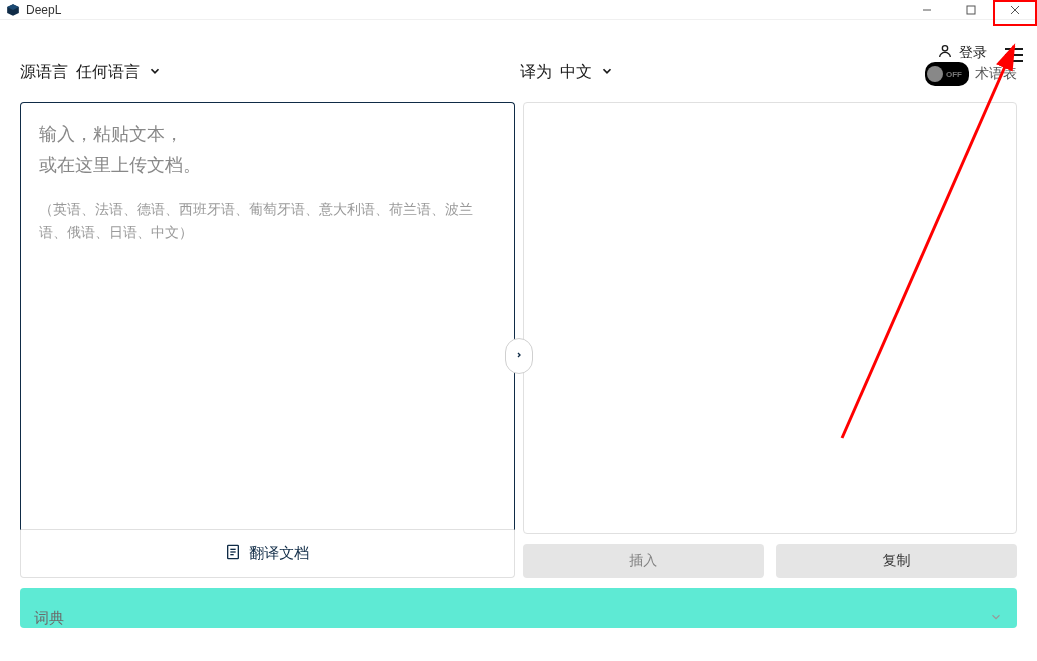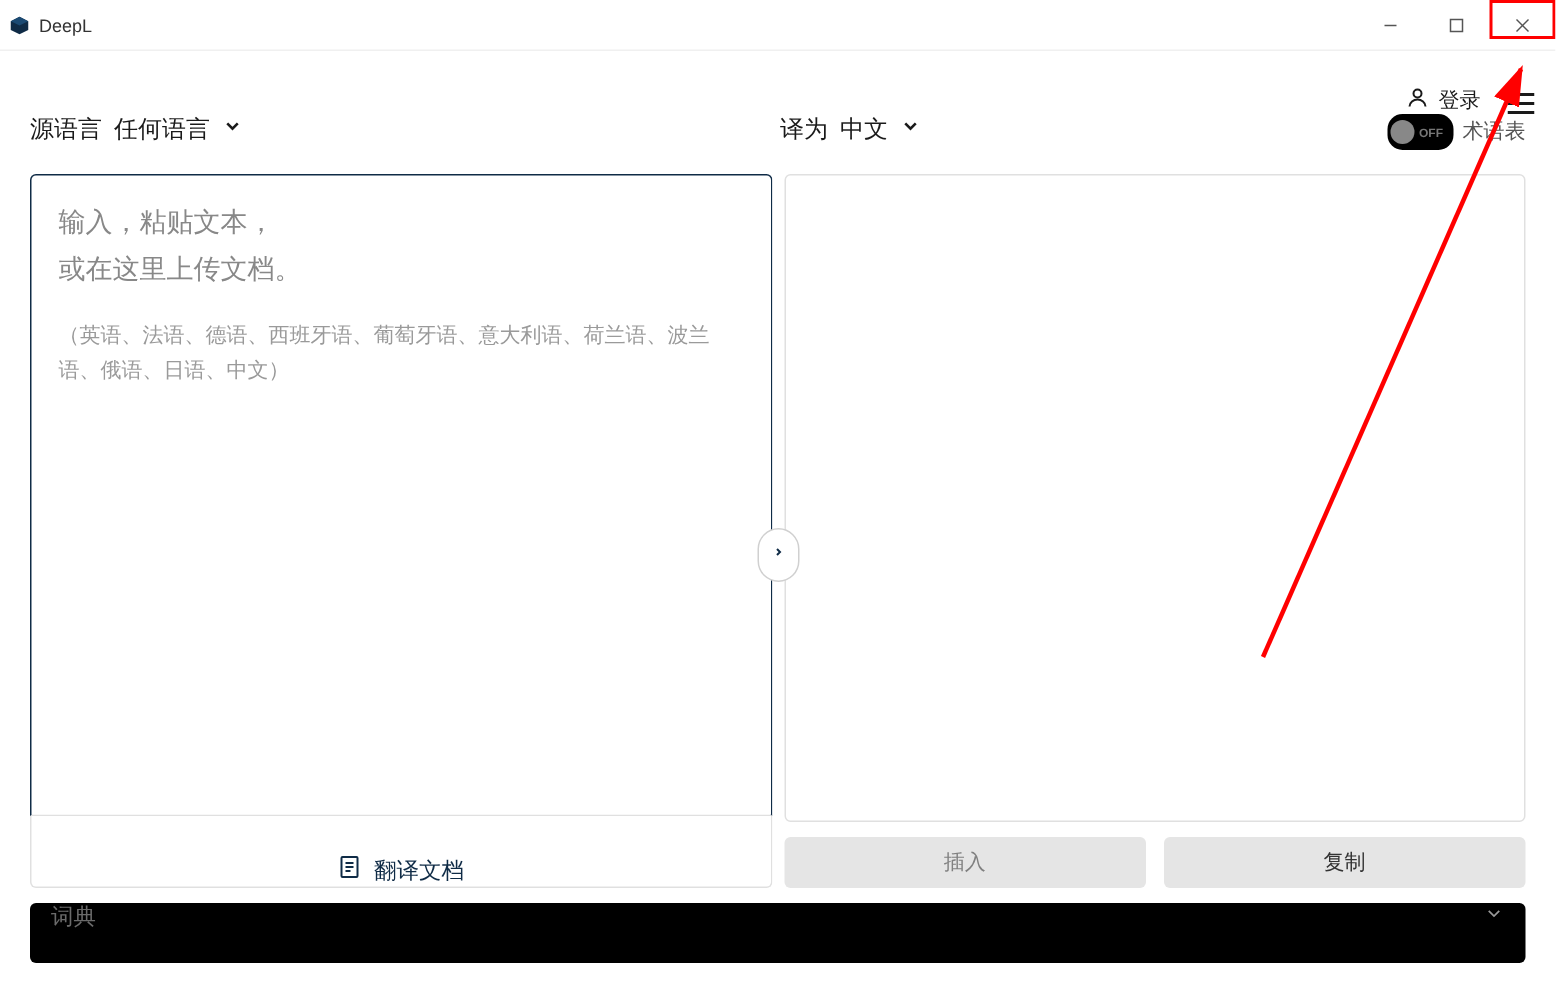--- a/index.html
+++ b/index.html
@@ -5,21 +5,21 @@
     * { margin: 0; padding: 0; box-sizing: border-box; }
     body {
       font-family: "Microsoft YaHei", "PingFang SC", Arial, sans-serif;
       background: #fff;
       width: 1037px;
       height: 661px;
       overflow: hidden;
       position: relative;
     }
     .titlebar {
-      height: 34px;
+      height: 20px;
       display: flex;
       align-items: center;
       padding-left: 6px;
       border-bottom: 1px solid #f0f0f0;
     }
     .titlebar-left { display: flex; align-items: center; gap: 6px; }
     .app-icon { width: 14px; height: 14px; }
     .app-title { font-size: 12px; color: #333; }
     .titlebar-right { margin-left: auto; display: flex; }
     .win-btn {
@@ -124,21 +124,21 @@
       border-radius: 14px;
       display: flex; align-items: center; justify-content: center;
       cursor: pointer;
       z-index: 10;
       color: #0f2b46;
       font-weight: bold;
     }
     .panel-footer {
       height: 48px;
       display: flex;
-      align-items: flex-end;
+      align-items: center;
       justify-content: center;
       border: 1px solid #e0e0e0;
       border-top: none;
       border-radius: 0 0 4px 4px;
     }
     .panel-left .textarea-box { border-radius: 4px 4px 0 0; border-bottom: 1px solid #e0e0e0; }
     .translate-doc {
       display: flex; align-items: center; gap: 8px;
       color: #0f2b46; font-size: 15px; font-weight: 500;
       cursor: pointer;
@@ -152,23 +152,23 @@
       background: #e5e5e5;
       border-radius: 4px;
       display: flex; align-items: center; justify-content: center;
       font-size: 14px; color: #808080;
       cursor: pointer;
     }
     .action-btn.copy { color: #333; }
     .dict-bar {
       margin: 10px 20px 0 20px;
       height: 40px;
-      background: #000000;
+      background: #5eead4;
       border-radius: 4px;
-      display: flex; align-items: flex-start;
+      display: flex; align-items: flex-end;
       padding: 0 14px;
       cursor: pointer;
     }
     .dict-label { font-size: 15px; color: #6a6a6a; }
     .dict-chevron { margin-left: auto; color: #999; }
     .arrow-annotation {
       position: absolute;
       top: 28px;
       right: 15px;
       width: 300px;

